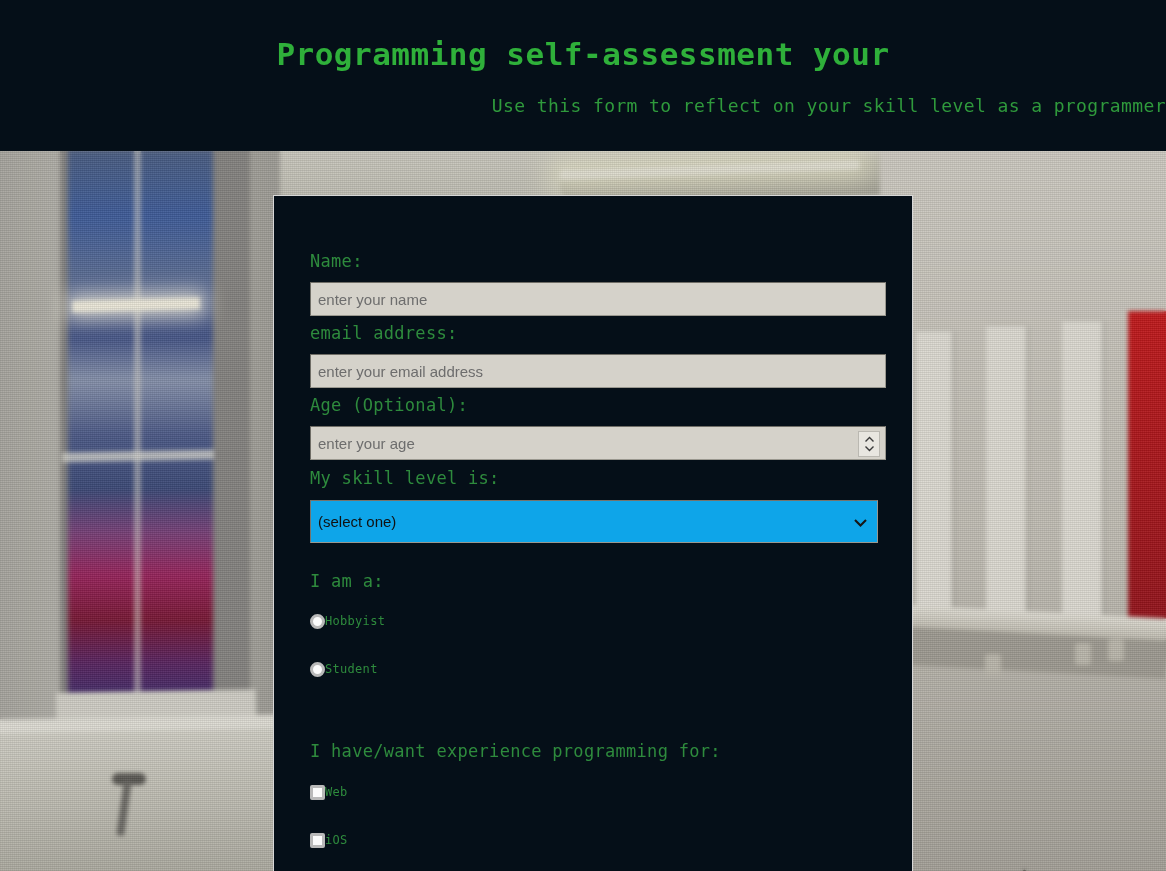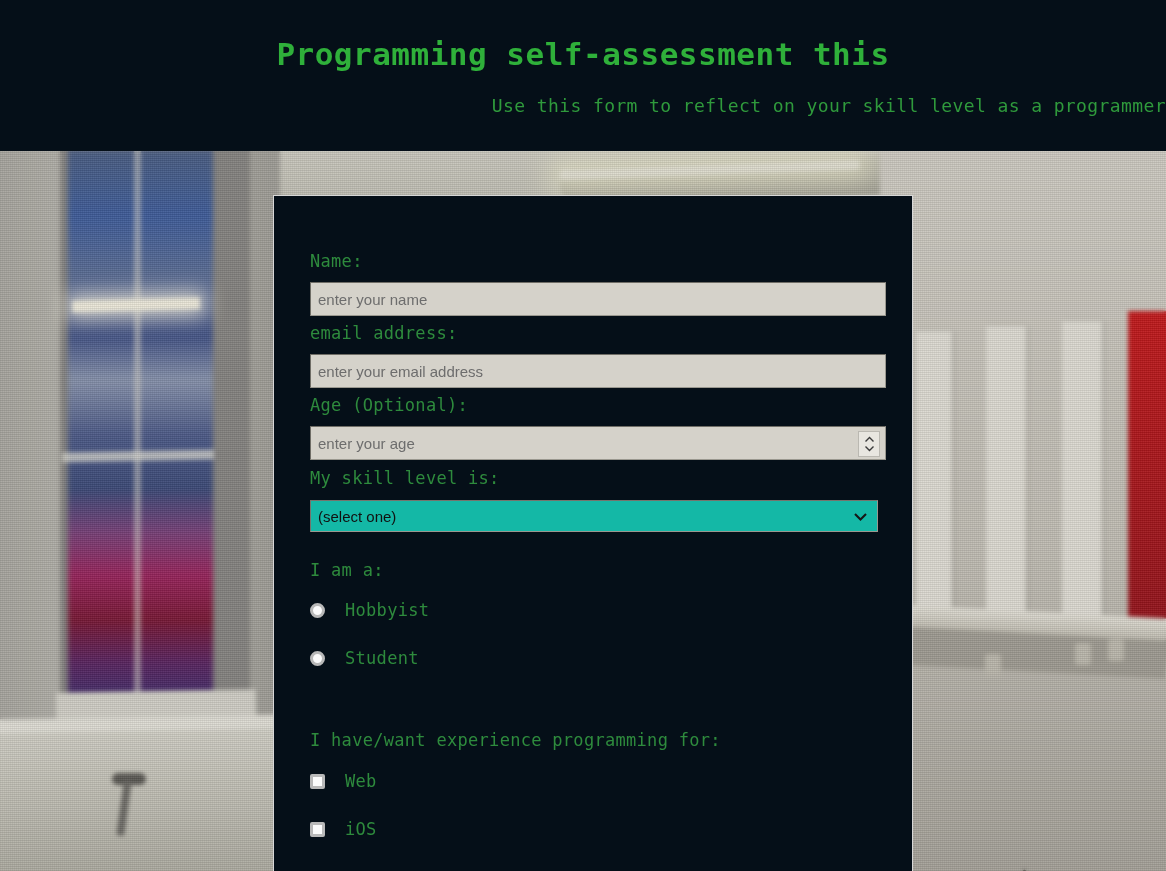--- a/index.html
+++ b/index.html
@@ -278,22 +278,22 @@
     flex-direction: column;
     align-items: center;
     justify-content: center;
     pointer-events: none;
   }
   .spinner svg { display: block; }
   .select-box {
     position: relative;
     box-sizing: border-box;
     width: 568px;
-    height: 32px;
-    background: #14b8a6;
+    height: 43px;
+    background: #0ea5e9;
     border: 1px solid #9a988f;
     border-top-color: #75736c;
     border-left-color: #75736c;
     display: flex;
     align-items: center;
     padding: 0 7px;
     font-family: "Liberation Sans", sans-serif;
     font-size: 15px;
     color: #111;
   }
@@ -318,23 +318,22 @@
   }
   .check-mark {
     width: 15px; height: 15px;
     border-radius: 2px;
     background: #fbfbfb;
     border: 3px solid #b9b9b9;
     box-sizing: border-box;
     flex: 0 0 auto;
   }
   .choice-label {
-    margin-left: 20px;
     font-family: "DejaVu Sans Mono", monospace;
-    font-size: 17px;
+    font-size: 12px;
     letter-spacing: 0.3px;
     color: #2e8b3d;
     white-space: nowrap;
   }
 </style>
 </head>
 <body>
 
 <div id="page">
 
@@ -375,21 +374,21 @@
     <div id="clamp2" class="ph clamp"></div>
     <div id="clamp3" class="ph clamp"></div>
     <div id="cable" class="ph"></div>
 
     <div id="photo-blur" class="ph"></div>
     <div id="photo-grain" class="ph"></div>
     <div id="photo-tint" class="ph"></div>
   </div>
 
   <div id="header">
-    <div id="page-title">Programming self-assessment this</div>
+    <div id="page-title">Programming self-assessment your</div>
     <div id="page-subtitle">Use this form to reflect on your skill level as a programmer</div>
   </div>
 
   <div id="form-panel">
     <div id="form-inner">
 
       <div style="height:55px"></div>
 
       <div class="field-label">Name:</div>
       <div style="height:11px"></div>

